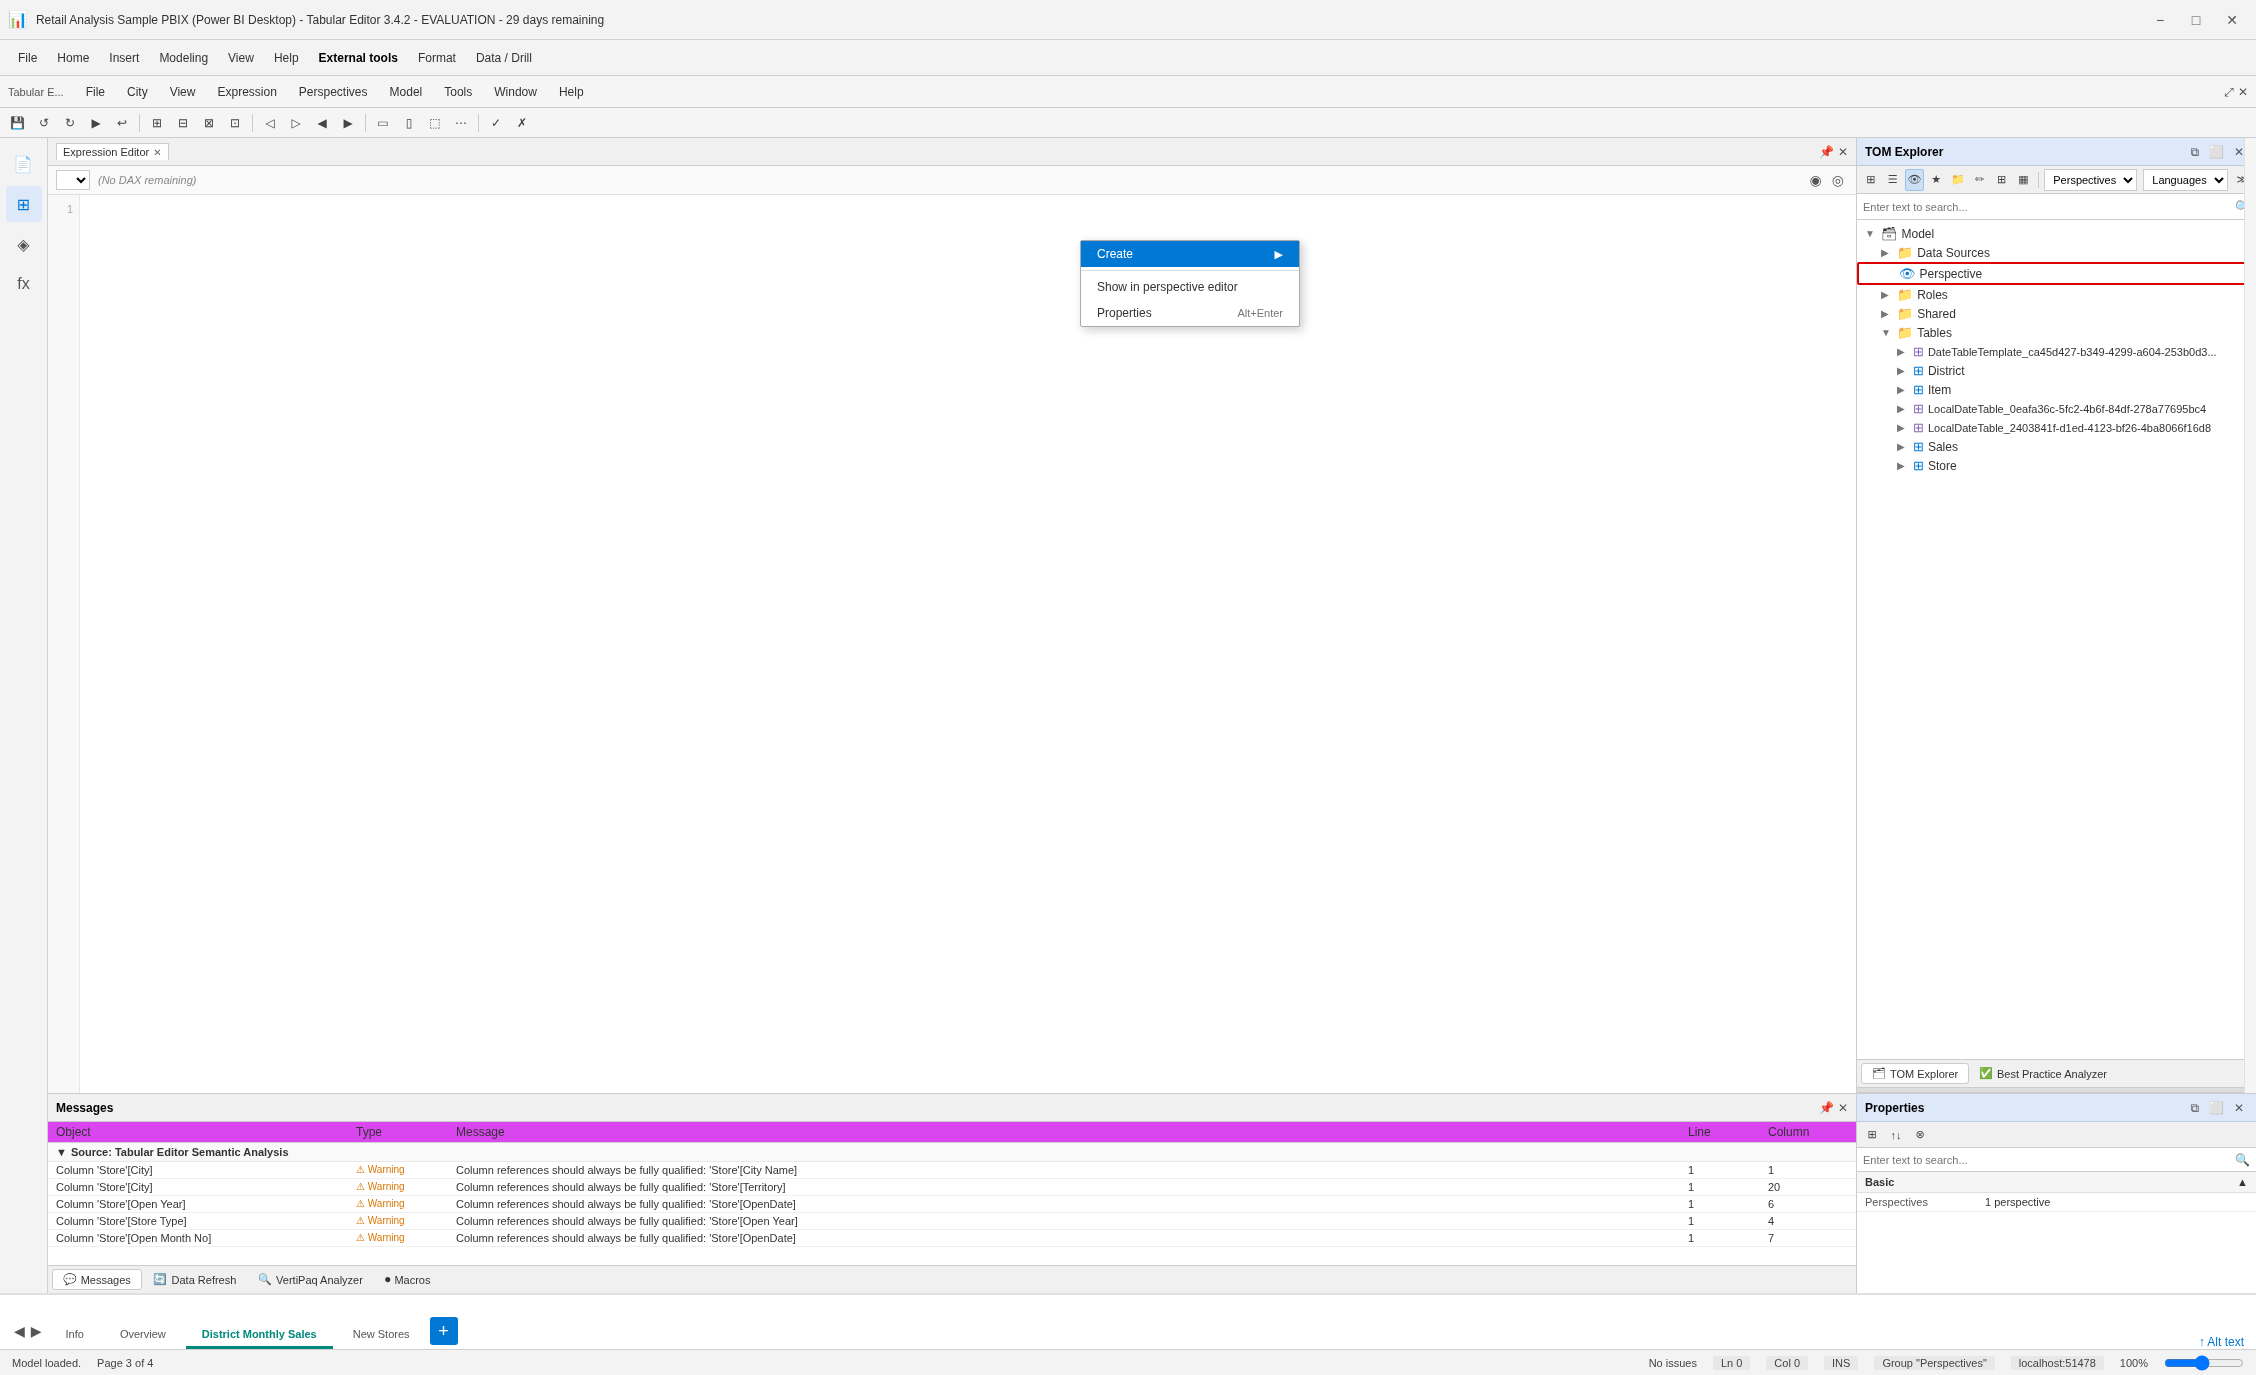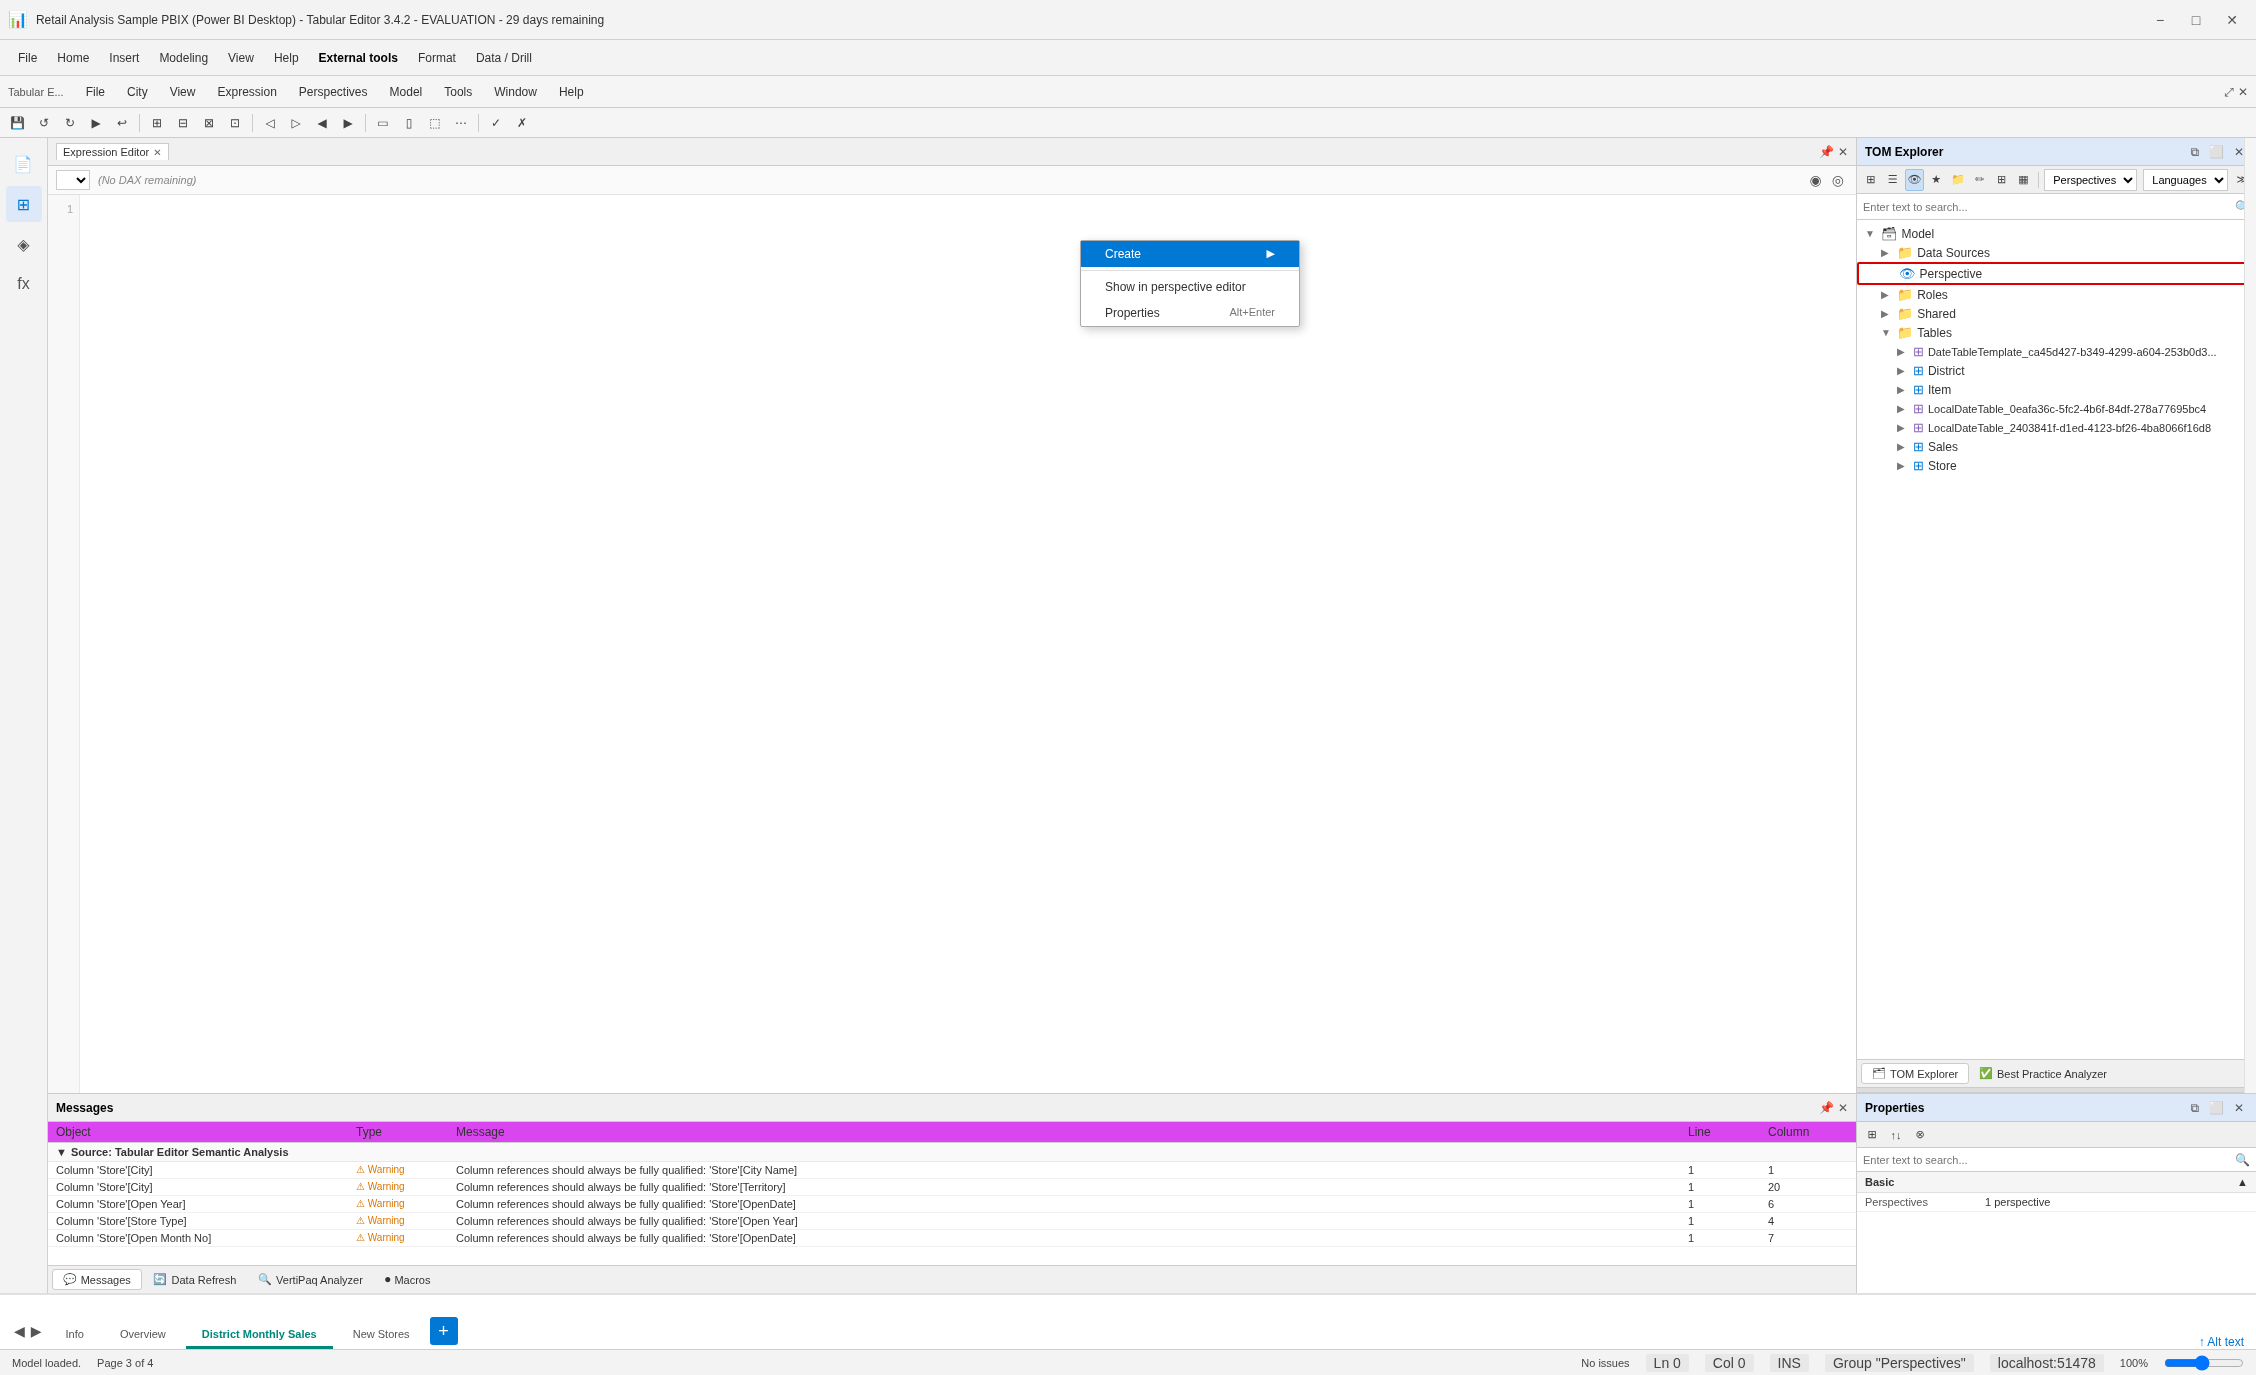--- a/index.html
+++ b/index.html
@@ -209,21 +209,21 @@
       display: flex;
       align-items: center;
       padding: 0 12px;
       gap: 20px;
       font-size: 11px;
       color: #444;
       justify-content: space-between;
     }
     .status-left { display: flex; gap: 16px; align-items: center; }
     .status-right { display: flex; gap: 16px; align-items: center; }
-    .status-group { background: #e8e8e8; padding: 1px 8px; border-radius: 2px; font-size: 14px; cursor: pointer; }
+    .status-group { background: #e8e8e8; padding: 1px 8px; border-radius: 2px; font-size: 11px; cursor: pointer; }
     .tom-header {
       height: 28px;
       background: #dde8f8;
       display: flex;
       align-items: center;
       padding: 0 8px;
       border-bottom: 1px solid #bcd;
       justify-content: space-between;
       font-size: 12px;
       font-weight: 600;
@@ -375,22 +375,22 @@
       position: absolute;
       background: white;
       border: 1px solid #aaa;
       box-shadow: 3px 3px 10px rgba(0,0,0,0.2);
       z-index: 1000;
       min-width: 220px;
       border-radius: 2px;
     }
     .context-menu-item {
       display: flex;
-      align-items: flex-start;
-      padding: 6px 24px;
+      align-items: center;
+      padding: 6px 16px;
       font-size: 12px;
       cursor: pointer;
       color: #333;
       justify-content: space-between;
     }
     .context-menu-item.highlighted { background: #0078d4; color: white; }
     .context-menu-sep { height: 1px; background: #e0e0e0; margin: 3px 0; }
     .context-menu-shortcut { font-size: 11px; color: #777; margin-left: 20px; }
     .submenu-arrow { font-size: 11px; color: #555; }
     .context-menu-item.highlighted .submenu-arrow { color: white; }

